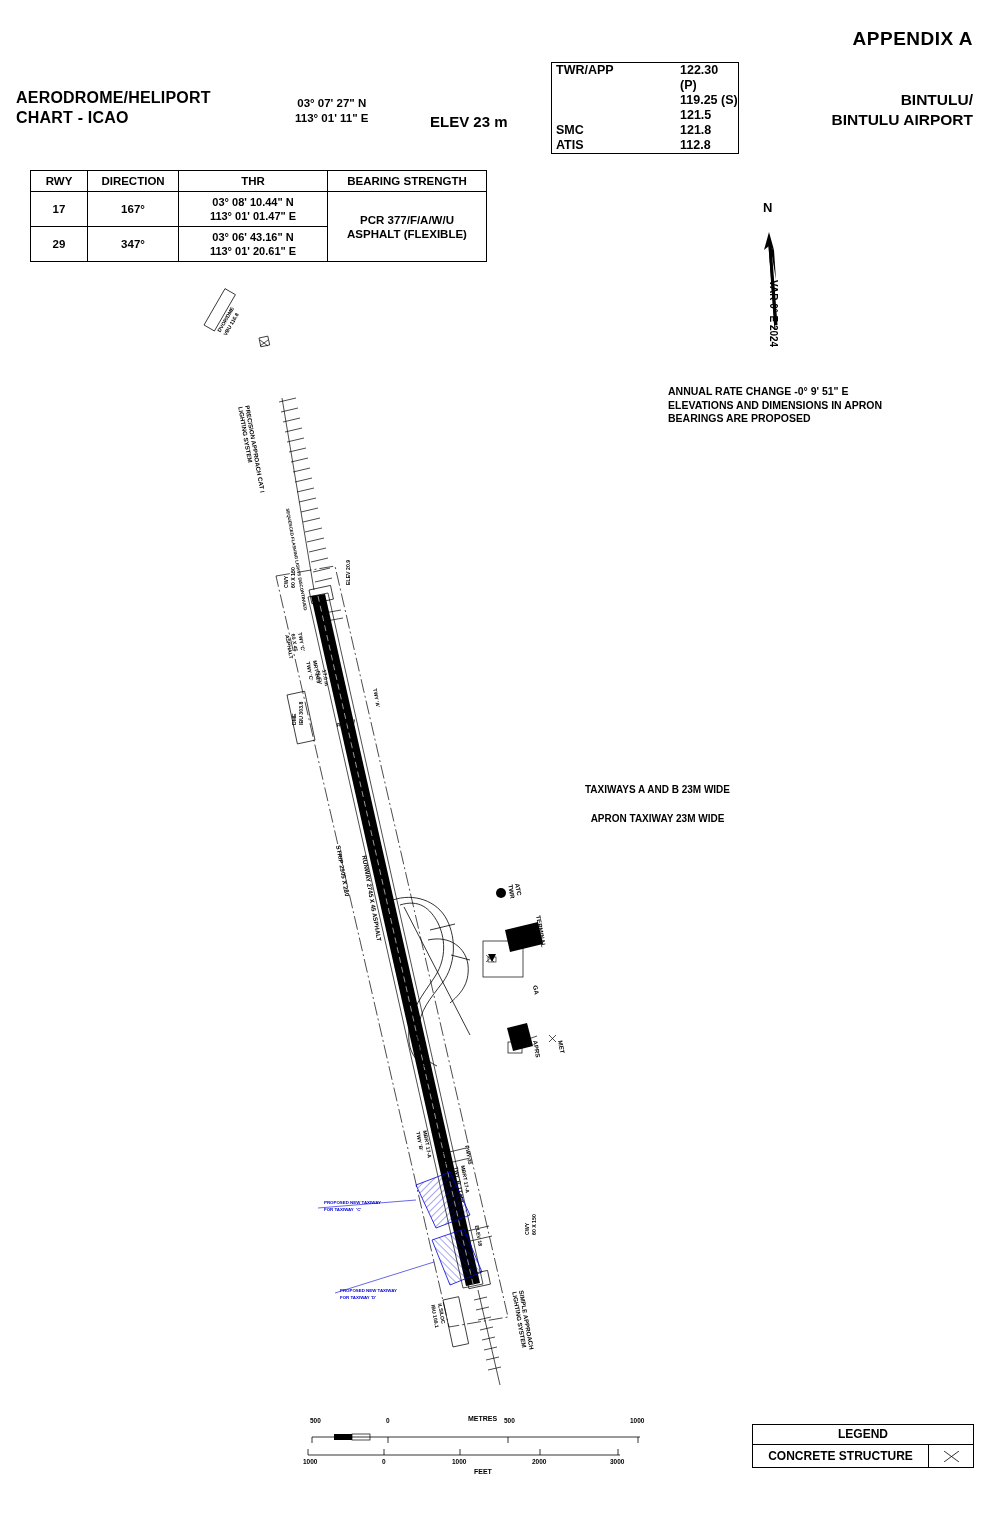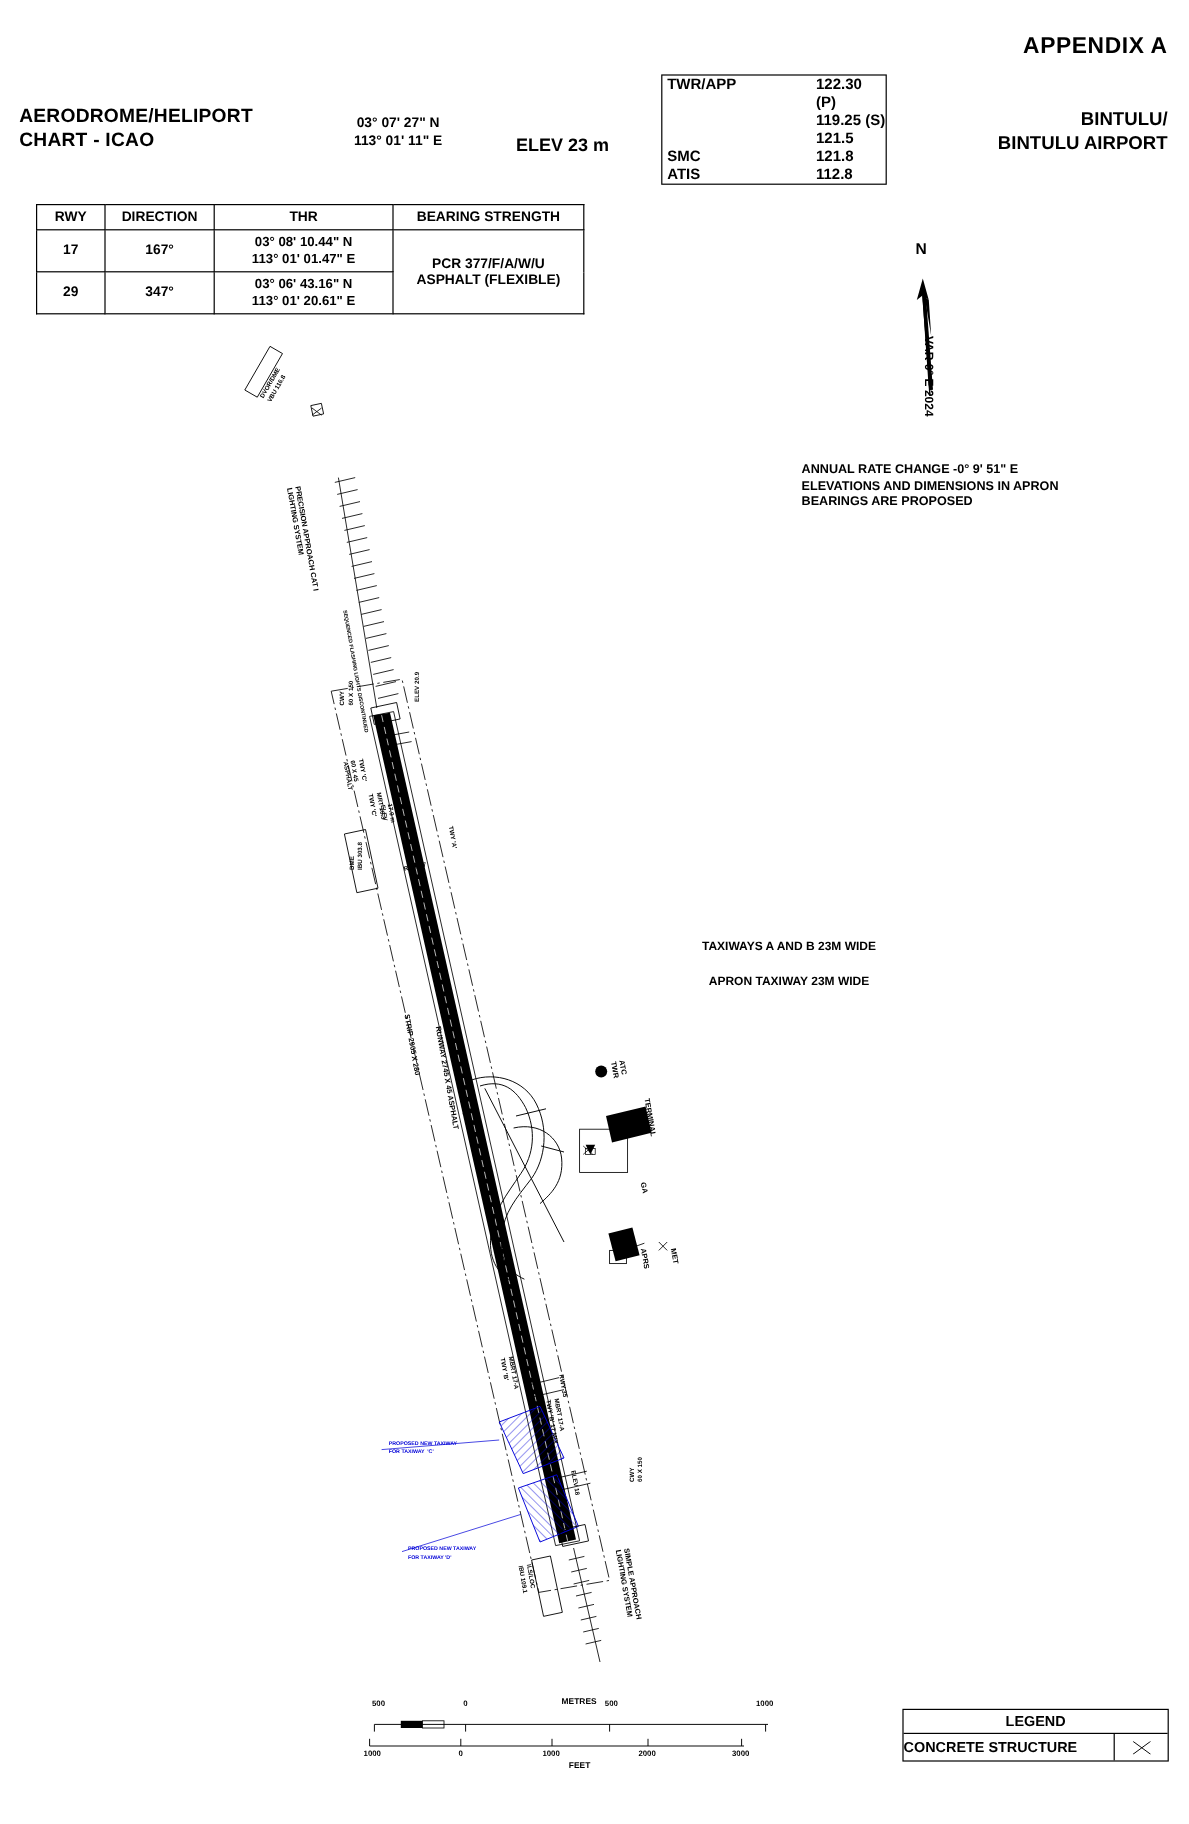--- a/index.html
+++ b/index.html
@@ -200,20 +200,21 @@
     text-align: center;
     border-bottom: 1.3px solid #000;
     line-height: 19px;
   }
   .legend-row {
     display: flex;
     line-height: 22px;
   }
   .legend-row .lg-text {
     flex: 1;
+    text-align: center;
     border-right: 1.3px solid #000;
   }
   .legend-row .lg-sym {
     width: 44px;
     text-align: center;
   }
   .hatch-sym {
     display: inline-block;
     width: 15px;
     height: 11px;

